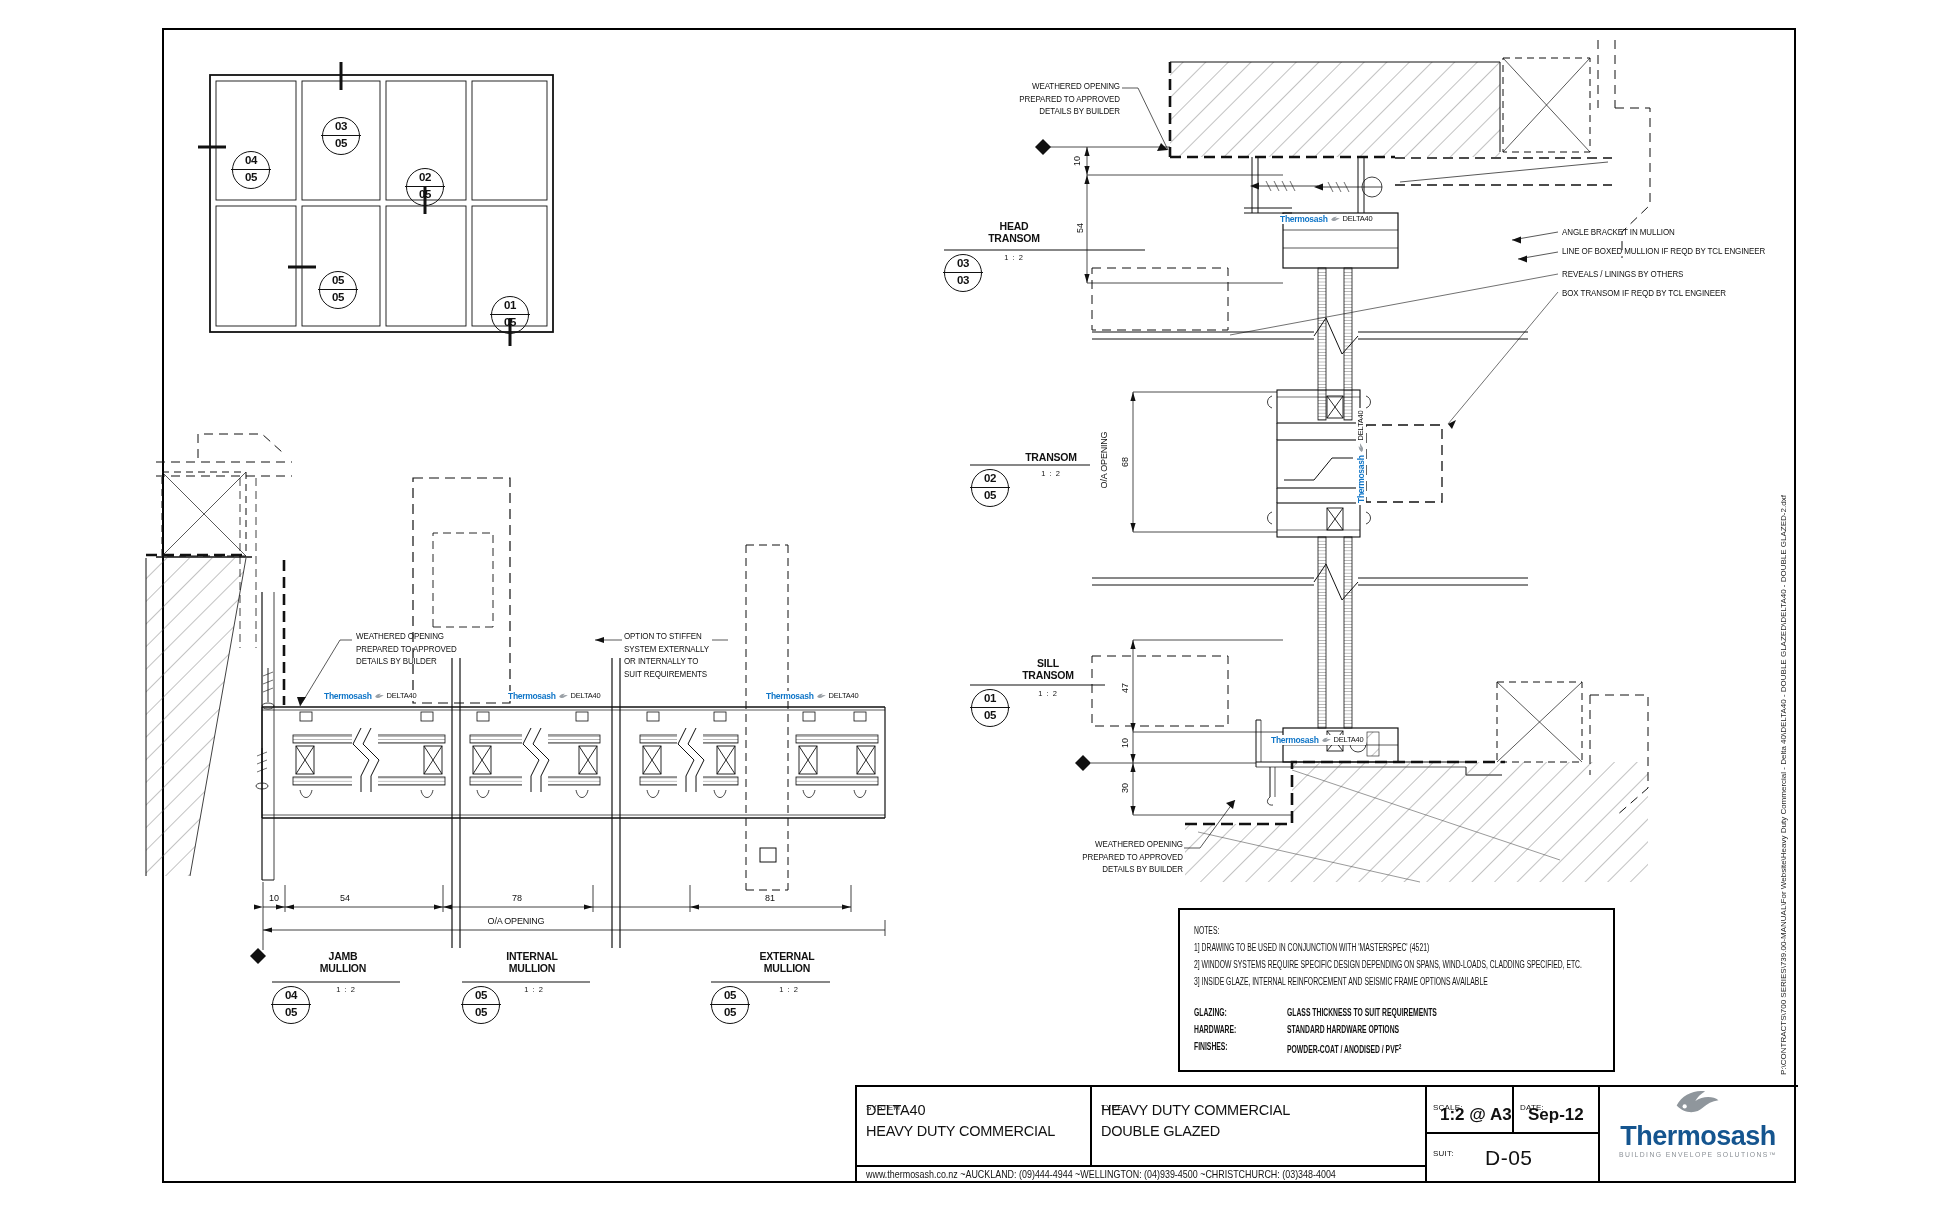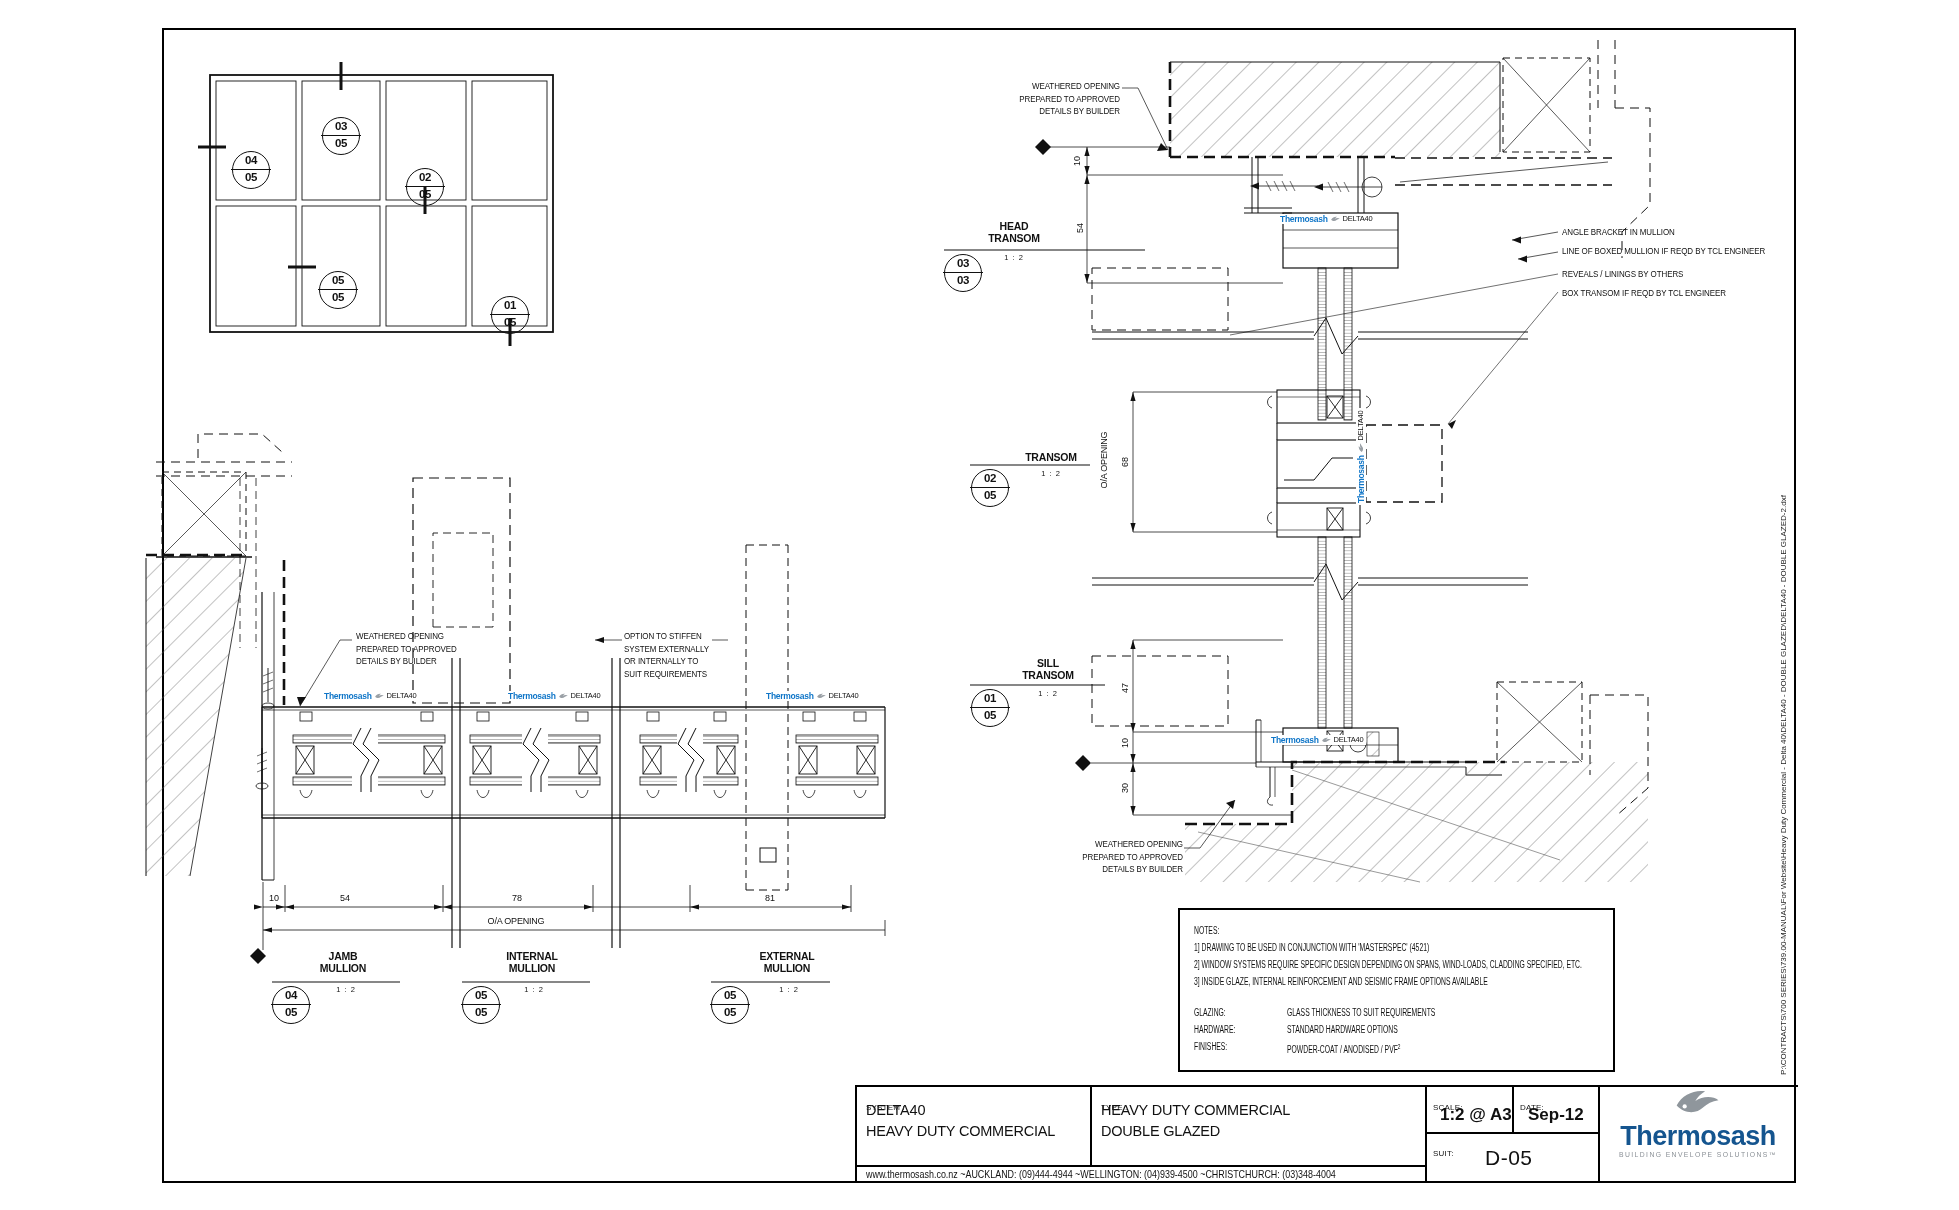--- a/index.html
+++ b/index.html
@@ -26,21 +26,21 @@
   .dimvw{position:absolute;width:80px;text-align:center;font-size:9px;transform:rotate(-90deg);letter-spacing:-0.2px;}
   
   .brand{position:absolute;display:flex;align-items:center;gap:2px;white-space:nowrap;background:#fff;padding:0 2px;line-height:10px;}
   .brand .bnm{color:#1076c8;font-weight:bold;font-size:8.5px;letter-spacing:-0.3px;}
   .brand .bpr{color:#111;font-size:7.5px;letter-spacing:-0.2px;}
   .brand.vert{transform:rotate(-90deg);transform-origin:left top;}
   
   .notes{position:absolute;left:1178px;top:908px;width:437px;height:164px;border:2px solid #000;box-sizing:border-box;padding:12px 14px;font-size:10px;}
   .nline{white-space:nowrap;transform:scaleX(0.68);transform-origin:0 50%;line-height:17px;}
   .nspace{height:14px;}
-  .srow{position:relative;height:17px;}
+  .srow{position:relative;height:17px;font-weight:bold;}
   .slabel{position:absolute;left:0;transform:scaleX(0.68);transform-origin:0 50%;white-space:nowrap;line-height:17px;}
   .sval{position:absolute;left:93px;transform:scaleX(0.68);transform-origin:0 50%;white-space:nowrap;line-height:17px;}
   .sval sup{font-size:7px;}
   
   .tbline{position:absolute;background:#000;}
   .tlabel{position:absolute;font-size:8px;letter-spacing:0.2px;color:#111;margin-top:12px;}
   .tval{position:absolute;font-size:14.5px;line-height:21px;white-space:pre-line;letter-spacing:-0.2px;}
   .tmid{position:absolute;font-size:17px;font-weight:bold;}
   .tpage{position:absolute;font-size:21px;letter-spacing:0.5px;}
   .tfoot{position:absolute;font-size:10.5px;white-space:nowrap;transform:scaleX(0.85);transform-origin:0 50%;}

